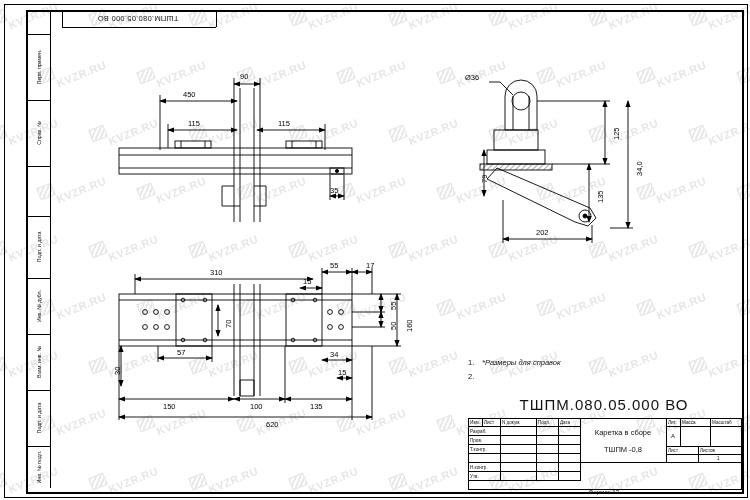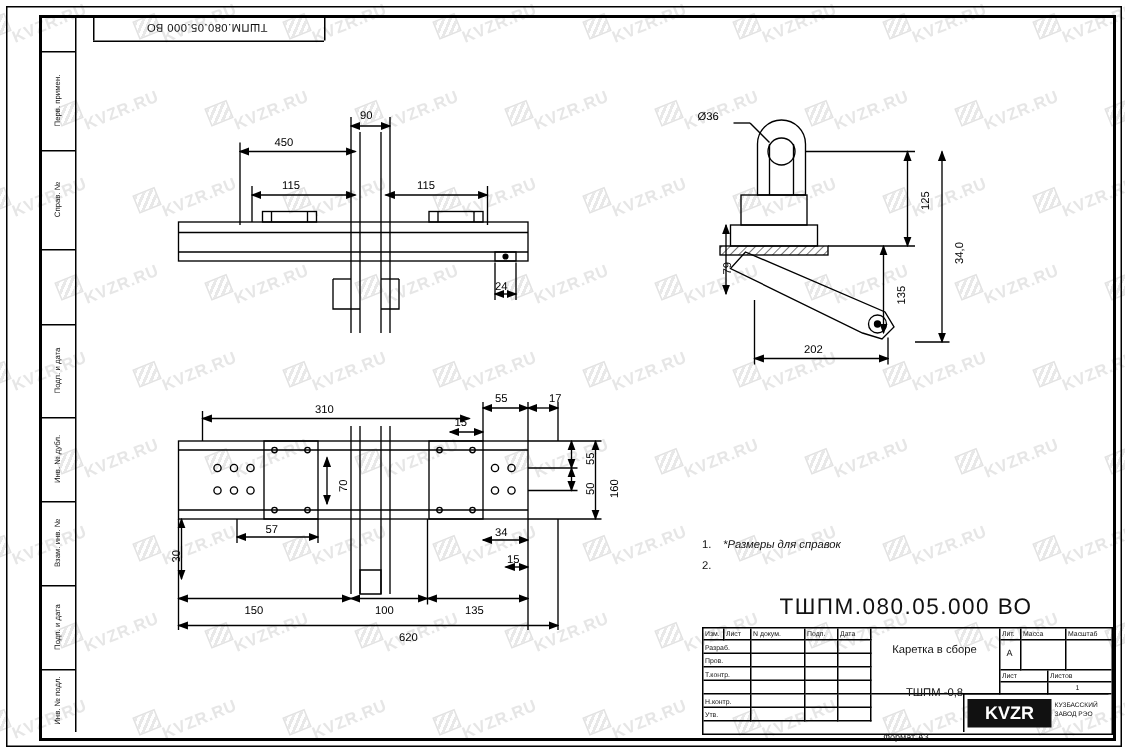--- a/index.html
+++ b/index.html
@@ -402,21 +402,21 @@
 
       <line x1="119" y1="417" x2="372" y2="417" marker-start="url(#arS)" marker-end="url(#ar)"></line>
       <line x1="372" y1="346" x2="372" y2="420"></line>
     </g>
   </svg>
 
   <div class="dimtxt" style="left:183px;top:90px;">450</div>
   <div class="dimtxt" style="left:240px;top:72px;">90</div>
   <div class="dimtxt" style="left:188px;top:119px;">115</div>
   <div class="dimtxt" style="left:278px;top:119px;">115</div>
-  <div class="dimtxt" style="left:330px;top:186px;">24</div>
+  <div class="dimtxt" style="left:330px;top:186px;">35</div>
 
   <div class="dimtxt" style="left:465px;top:73px;">Ø36</div>
   <div class="dimtxt rot" style="left:612px;top:140px;">125</div>
   <div class="dimtxt rot" style="left:635px;top:176px;">34,0</div>
   <div class="dimtxt rot" style="left:596px;top:203px;">135</div>
   <div class="dimtxt rot" style="left:480px;top:183px;">79</div>
   <div class="dimtxt" style="left:536px;top:228px;">202</div>
 
   <div class="dimtxt" style="left:210px;top:268px;">310</div>
   <div class="dimtxt" style="left:330px;top:261px;">55</div>
@@ -531,21 +531,17 @@
       </div>
     <div class="cell" style="left:198px;top:36px;width:32px;height:8px;"></div>
     <div class="cell" style="left:230px;top:36px;width:42px;height:8px;border-right:none;">
         <span class="lbl" style="left:18px;top:1px;">1</span>
       </div>
 
     <div class="cell" style="left:112px;top:44px;width:160px;height:26px;border-right:none;border-bottom:none;"></div>
   </div>
 
   <div class="tbname" style="top:428px;">Каретка в сборе</div>
-  <div class="tbname" style="top:457px;">ТШПМ -0,8</div>
-
-  <div class="logo">
-    <div class="logobox">KVZR</div>
-    <div class="logotxt">КУЗБАССКИЙ ЗАВОД РЭО</div>
-  </div>
+  <div class="tbname" style="top:445px;">ТШПМ -0,8</div>
+
 
   <div class="fmt">Формат А3</div>
 </div>
 
 </body></html>

